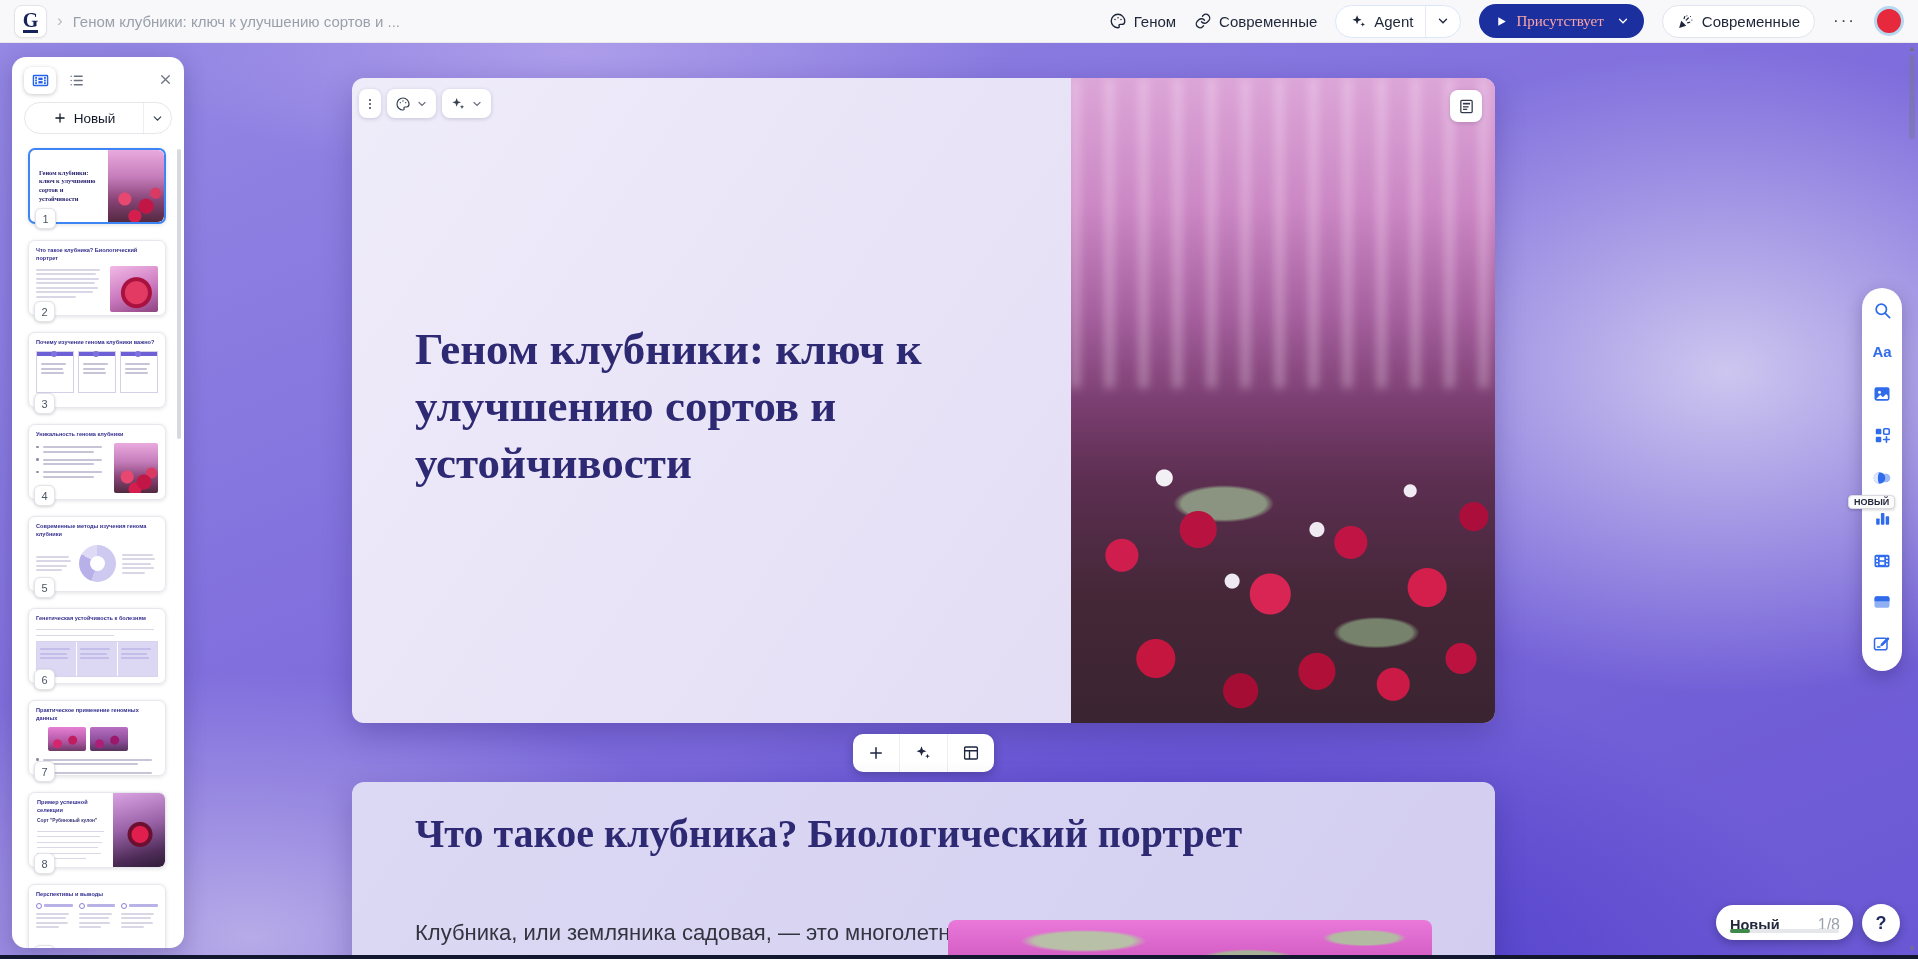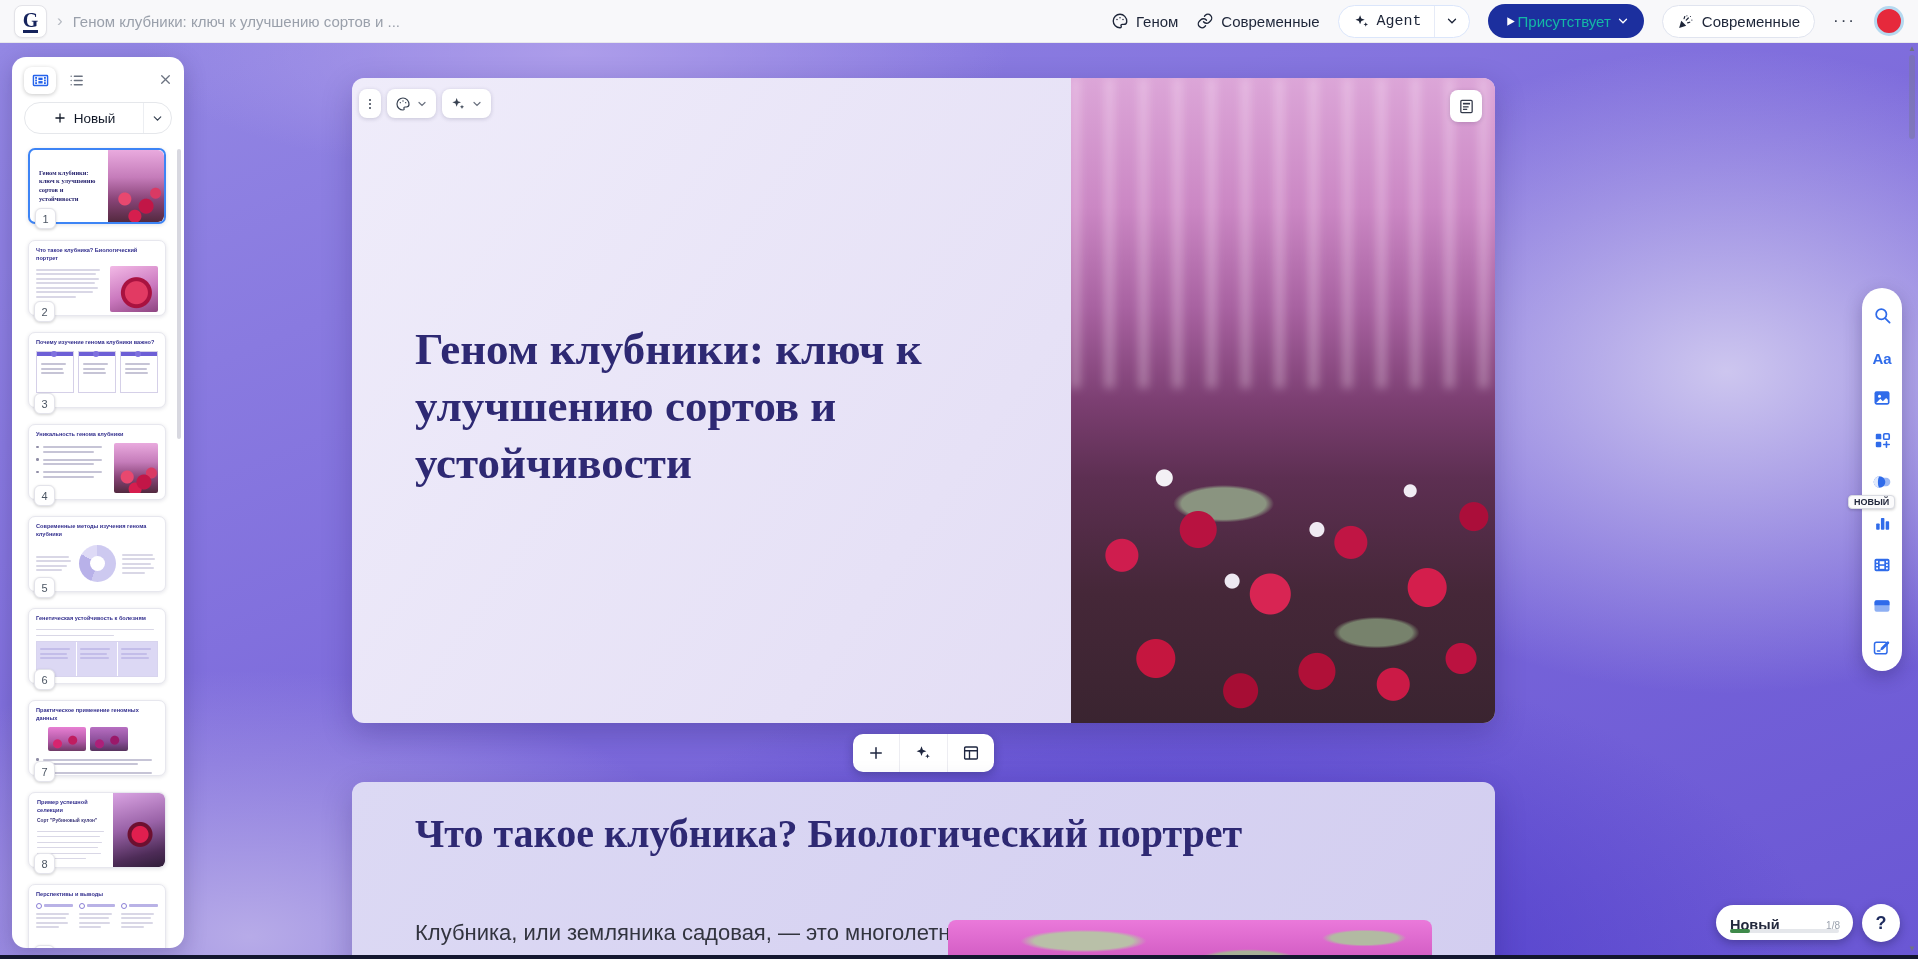--- a/index.html
+++ b/index.html
@@ -15,26 +15,26 @@
               box-shadow:0 1px 2px rgba(0,0,0,.05); }
   .logo-g { font-family:"Liberation Serif", serif; font-weight:bold; font-size:20px; color:#15235c;
             line-height:1; border-bottom:3px solid #15235c; padding-bottom:0px; }
   .crumb-sep { color:#b6bac2; font-size:17px; }
   .crumb { color:#9aa0ab; font-size:15px;text-align:center; }
   .tb-right { display:flex; align-items:center; gap:18px; }
   .tb-text-btn { display:flex; align-items:center; gap:7px; background:none; border:none; cursor:pointer;
                  font-size:15px; color:#1d2538; font-family:inherit; }
   .pill { border:1px solid #e0e4ef; background:#fff; border-radius:17px; height:33px; display:flex;
           align-items:center; cursor:pointer; font-family:inherit; }
-  .agent-split { padding:0; overflow:hidden; border-color:#dbe6fb;font-family:Liberation Mono, monospace; }
+  .agent-split { padding:0; overflow:hidden; border-color:#dbe6fb; }
   .agent-main { display:flex; align-items:center; gap:7px; padding:0 12px 0 14px; font-size:15px; color:#1d2538; height:100%; }
   .agent-caret { border-left:1px solid #e6ebf7; height:100%; display:flex; align-items:center; padding:0 10px; }
-  .present-btn { background:#1c2f9e; color:#14b8a6; border:none; border-radius:17px; height:34px;
-                 display:flex; align-items:center; gap:1px; padding:0 14px 0 16px; font-size:15px;
-                 cursor:pointer; font-family:Liberation Sans, sans-serif; }
+  .present-btn { background:#1c2f9e; color:#fca5a5; border:none; border-radius:17px; height:34px;
+                 display:flex; align-items:center; gap:8px; padding:0 14px 0 16px; font-size:15px;
+                 cursor:pointer; font-family:Liberation Serif, serif; }
   .present-caret { margin-left:4px; display:flex; align-items:center; }
   .update-pill { gap:8px; padding:0 14px; font-size:15px; color:#1d2538; }
   .more-dots { font-size:17px; letter-spacing:2px; color:#3a4150; background:none; border:none; cursor:pointer; }
   .avatar { width:30px; height:30px; border-radius:50%; background:#e6293c; border:3px solid #b5d9f0; cursor:pointer; }
   .ic { display:inline-flex; }
   .ic svg { display:block; }
 
   
   .canvas { position:absolute; left:0; top:43px; width:1918px; height:912px; overflow:hidden;
     background:
@@ -168,33 +168,33 @@
       radial-gradient(ellipse 90px 16px at 28% 35%, #b9c0a8 0 55%, transparent 70%),
       radial-gradient(ellipse 70px 14px at 62% 65%, #a8b098 0 55%, transparent 70%),
       radial-gradient(ellipse 60px 12px at 86% 30%, #b2baa2 0 55%, transparent 70%),
       linear-gradient(180deg,#ea79da 0%,#d45ec5 60%,#c04eb2 100%); }
 
   
   .right-toolbar { position:absolute; left:1862px; top:245px; width:40px; height:383px; background:#fff;
                    border-radius:20px; box-shadow:0 6px 18px rgba(30,20,80,.3); display:flex;
                    flex-direction:column; align-items:center; justify-content:space-between; padding:13px 0; }
   .rt-btn { width:24px; height:24px; border:none; background:none; cursor:pointer; color:#2f6bea;
-            display:flex; align-items:flex-end; justify-content:center; padding:0; }
+            display:flex; align-items:flex-start; justify-content:center; padding:0; }
   .rt-aa { font-size:15px; font-weight:bold; color:#2f6bea; font-family:inherit; }
   .novy-badge { position:absolute; left:1848px; top:452px; background:#fbfbfc; border:1px solid #d9dbe2;
                 border-radius:4px; padding:1px 5px; font-size:9px; font-weight:bold; color:#23293d;
                 box-shadow:0 1px 3px rgba(0,0,0,.2); z-index:5; }
 
   
   .start-pill { position:absolute; left:1716px; top:862px; width:137px; height:35px; background:#fff;
                 border-radius:18px; box-shadow:0 3px 10px rgba(20,20,60,.35); cursor:pointer; border:none;
                 font-family:inherit; }
   .start-row { display:flex; align-items:center; justify-content:space-between; padding:5px 13px 0 14px; }
   .start-label { font-size:14.5px; font-weight:bold; color:#23293d; }
-  .start-count { font-size:10px; color:#9ca3af; }
+  .start-count { font-size:16px; color:#9ca3af; }
   .start-track { position:absolute; left:14px; right:14px; bottom:7px; height:4px; border-radius:2px; background:#e5e7eb; }
   .start-fill { height:100%; border-radius:2px; background:#3f8a4a; width:18%; }
   .help-btn { position:absolute; left:1862px; top:861px; width:38px; height:38px; border-radius:50%;
               background:#fff; border:none; box-shadow:0 3px 10px rgba(20,20,60,.35); cursor:pointer;
               font-size:18px; font-weight:bold; color:#1e2b5e; font-family:inherit; }
 
   
   .win-scrollbar { position:absolute; right:0; top:0; width:12px; height:912px; }
   .ws-arrow { position:absolute; left:2px; width:8px; height:8px; color:#6f7382; font-size:8px; line-height:8px; text-align:center; }
   .ws-thumb { position:absolute; left:3px; top:12px; width:6px; height:84px; background:rgba(120,118,160,.55); border-radius:3px; }

